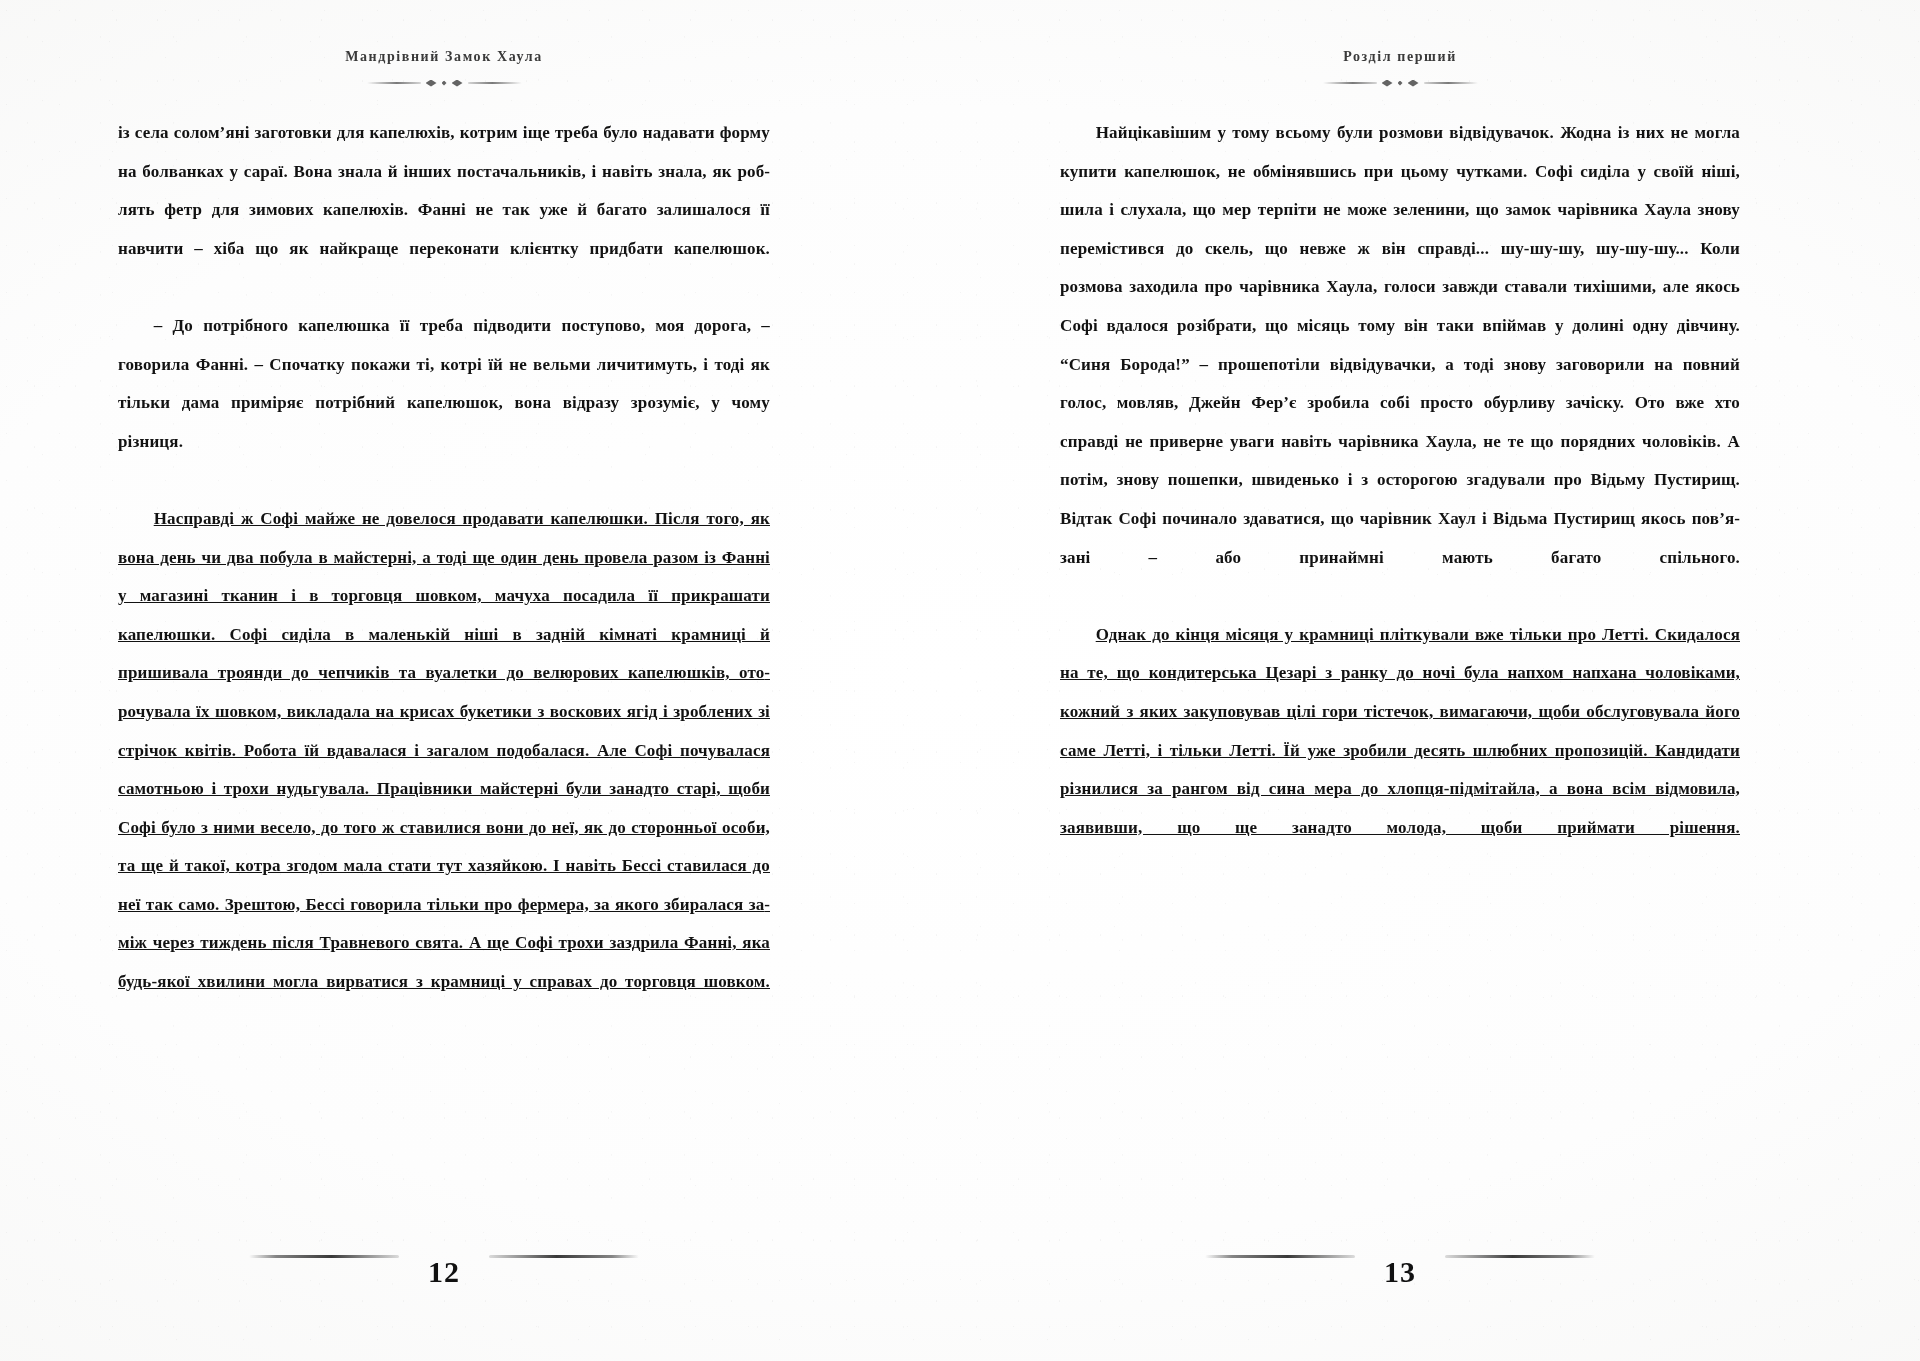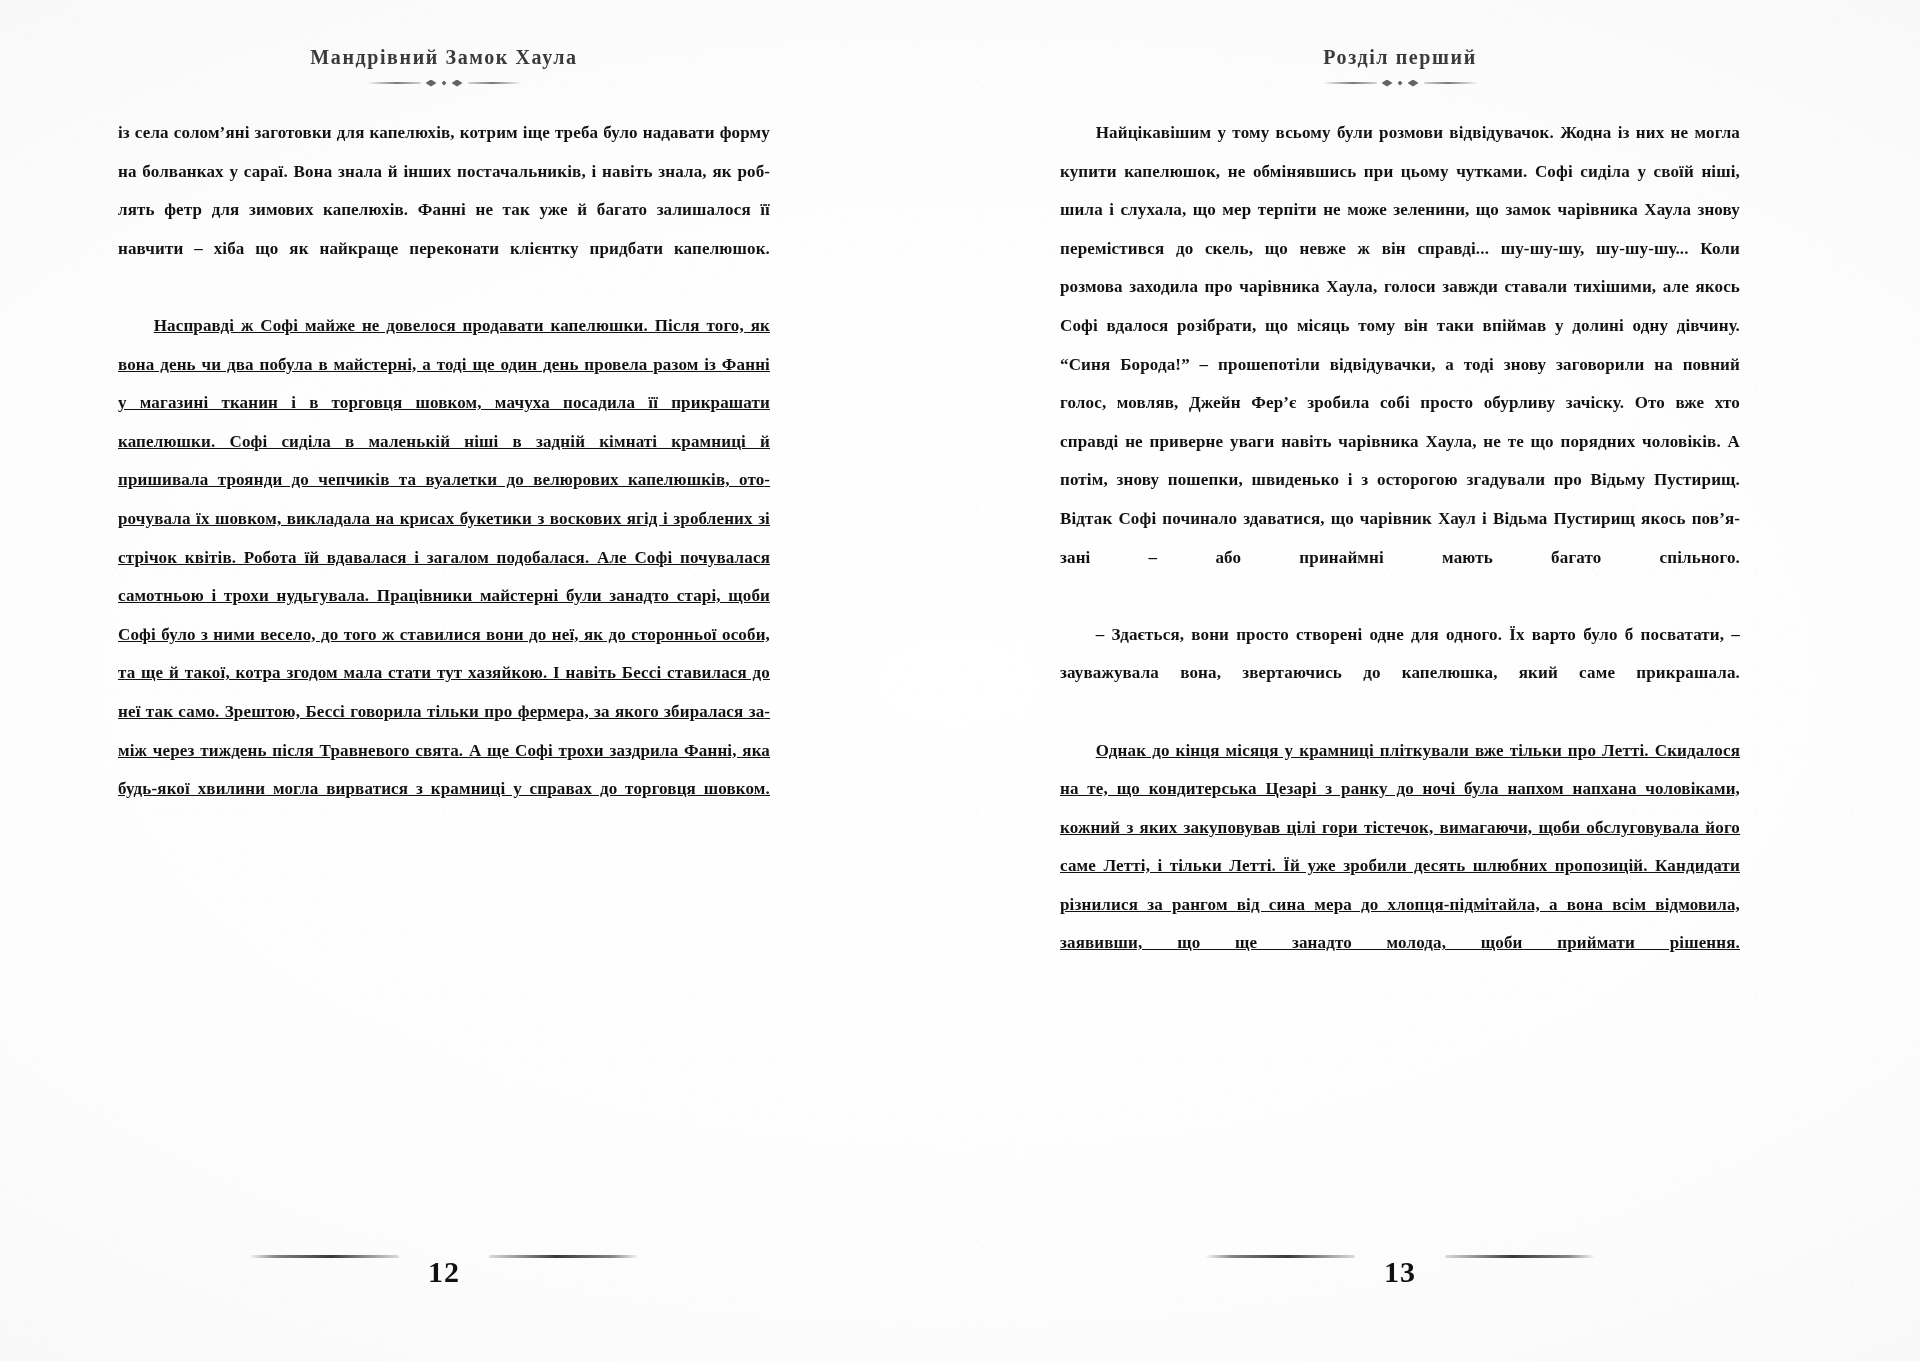--- a/index.html
+++ b/index.html
@@ -36,21 +36,21 @@
     position: absolute;
     top: 44px;
     bottom: 40px;
   }
   .page-left .page-inner  { left: 118px;  right: 190px; }
   .page-right .page-inner { left: 100px;  right: 180px; }
 
   
   .running-head {
     text-align: center;
-    font-size: 20px;
+    font-size: 14px;
     font-weight: 700;
     letter-spacing: 1.6px;
     color: #3a3a3a;
     font-family: "Liberation Serif", "DejaVu Serif", serif;
     height: 26px;
     line-height: 26px;
     white-space: nowrap;
     filter: blur(0.15px);
   }
   .page-left .running-head  { text-align: center; }
@@ -185,20 +185,21 @@
       <div class="head-ornament">
         <span class="orn-rule"></span>
         <span class="orn-diamond"></span>
         <span class="orn-dot"></span>
         <span class="orn-diamond"></span>
         <span class="orn-rule flip"></span>
       </div>
 
       <div class="column">
         <p class="noindent">із села солом’яні заготовки для капелюхів, котрим іще треба було надавати форму на болванках у сараї. Вона знала й інших постачальників, і навіть знала, як роб­лять фетр для зимових капелюхів. Фанні не так уже й багато залишалося її навчити – хіба що як найкраще переконати клієнтку придбати капелюшок.</p>
+        <p>– До потрібного капелюшка її треба підводити по­ступово, моя дорога, – говорила Фанні. – Спочатку по­кажи ті, котрі їй не вельми личитимуть, і тоді як тіль­ки дама приміряє потрібний капелюшок, вона відразу зрозуміє, у чому різниця.</p>
         <p>Насправді ж Софі майже не довелося продавати ка­пелюшки. Після того, як вона день чи два побула в май­стерні, а тоді ще один день провела разом із Фанні у магазині тканин і в торговця шовком, мачуха посадила її прикрашати капелюшки. Софі сиділа в маленькій ніші в задній кімнаті крамниці й пришивала троянди до чепчиків та вуалетки до велюрових капелюшків, ото­рочувала їх шовком, викладала на крисах букетики з воскових ягід і зроблених зі стрічок квітів. Робота їй вдавалася і загалом подобалася. Але Софі почувалася самотньою і трохи нудьгувала. Працівники майстерні були занадто старі, щоби Софі було з ними весело, до того ж ставилися вони до неї, як до сторонньої особи, та ще й такої, котра згодом мала стати тут хазяйкою. І навіть Бессі ставилася до неї так само. Зрештою, Бессі говорила тільки про фермера, за якого збиралася за­між через тиждень після Травневого свята. А ще Софі трохи заздрила Фанні, яка будь-якої хвилини могла ви­рватися з крамниці у справах до торговця шовком.</p>
       </div>
     </div>
 
     <div class="folio">
       <span class="folio-rule left"></span>
       <span class="folio-num">12</span>
       <span class="folio-rule right"></span>
     </div>
   </div>
@@ -211,21 +212,20 @@
       <div class="head-ornament">
         <span class="orn-rule"></span>
         <span class="orn-diamond"></span>
         <span class="orn-dot"></span>
         <span class="orn-diamond"></span>
         <span class="orn-rule flip"></span>
       </div>
 
       <div class="column">
         <p>Найцікавішим у тому всьому були розмови відві­дувачок. Жодна із них не могла купити капелюшок, не обмінявшись при цьому чутками. Софі сиділа у своїй ніші, шила і слухала, що мер терпіти не може зеле­нини, що замок чарівника Хаула знову перемістився до скель, що невже ж він справді... шу-шу-шу, шу-шу-шу... Коли розмова заходила про чарівника Хаула, голоси завжди ставали тихішими, але якось Софі вда­лося розібрати, що місяць тому він таки впіймав у долині одну дівчину. “Синя Борода!” – прошепотіли від­відувачки, а тоді знову заговорили на повний голос, мовляв, Джейн Фер’є зробила собі просто обурливу за­чіску. Ото вже хто справді не приверне уваги навіть чарівника Хаула, не те що порядних чоловіків. А по­тім, знову пошепки, швиденько і з осторогою згадували про Відьму Пустирищ. Відтак Софі починало здавати­ся, що чарівник Хаул і Відьма Пустирищ якось пов’я­зані – або принаймні мають багато спільного.</p>
-        <p>– Здається, вони просто створені одне для одного. Їх варто було б посватати, – зауважувала вона, зверта­ючись до капелюшка, який саме прикрашала.</p>
         <p>Однак до кінця місяця у крамниці пліткували вже тільки про Летті. Скидалося на те, що кондитерська Цезарі з ранку до ночі була напхом напхана чолові­ками, кожний з яких закуповував цілі гори тістечок, вимагаючи, щоби обслуговувала його саме Летті, і тіль­ки Летті. Їй уже зробили десять шлюбних пропозицій. Кандидати різнилися за рангом від сина мера до хлоп­ця-підмітайла, а вона всім відмовила, заявивши, що ще занадто молода, щоби приймати рішення.</p>
       </div>
     </div>
 
     <div class="folio">
       <span class="folio-rule left"></span>
       <span class="folio-num">13</span>
       <span class="folio-rule right"></span>
     </div>
   </div>

